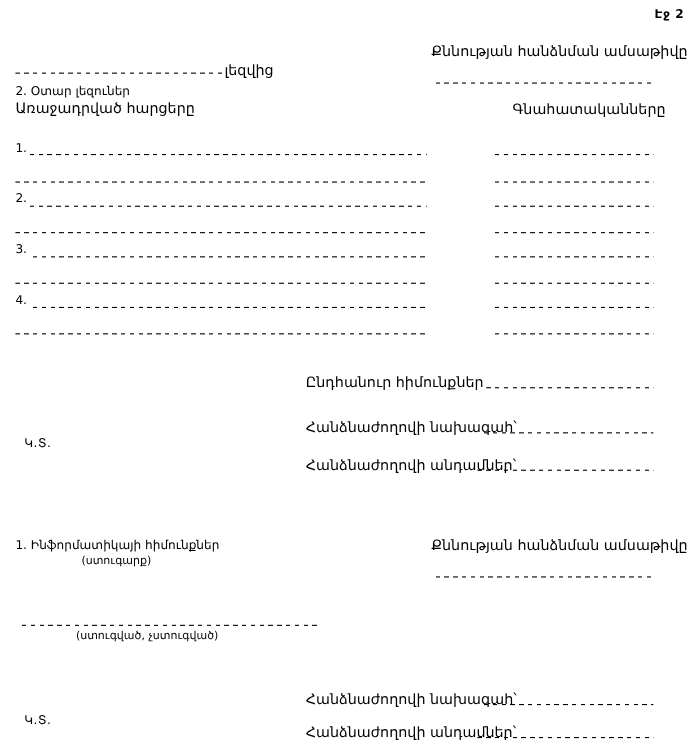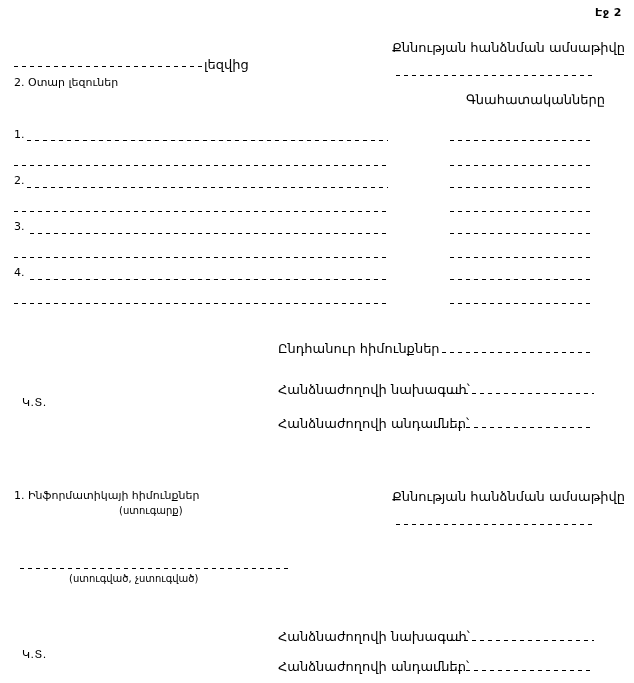--- a/index.html
+++ b/index.html
@@ -67,20 +67,21 @@
   <div class="abs page-number">Էջ 2</div>
 
   <div class="abs sec-title" style="left:14px; top:40px;margin-top:36px;">2. Օտար լեզուներ</div>
 
   <div class="abs dash" style="left:14px; top:66px; width:191px;"></div>
   <div class="abs label" style="left:204px; top:57px;">լեզվից</div>
 
   <div class="abs label" style="left:392px; top:40px;">Քննության հանձնման ամսաթիվը</div>
   <div class="abs dash" style="left:396px; top:75px; width:198px;"></div>
 
+  <div class="abs label" style="left:14px; top:92px;">Առաջադրված հարցերը</div>
   <div class="abs label" style="left:466px; top:92px;font-family:Liberation Serif, serif;">Գնահատականները</div>
 
   <div class="abs row-num" style="left:14px; top:128px;">1.</div>
   <div class="abs dash" style="left:27px; top:140px; width:361px;"></div>
   <div class="abs dash" style="left:450px; top:140px; width:144px;"></div>
   <div class="abs dash" style="left:14px; top:165px; width:374px;"></div>
   <div class="abs dash" style="left:450px; top:165px; width:144px;"></div>
 
   <div class="abs row-num" style="left:14px; top:174px;">2.</div>
   <div class="abs dash" style="left:27px; top:187px; width:361px;"></div>
@@ -105,21 +106,21 @@
 
   <div class="abs vs" style="left:22px; top:396px;">Կ.Տ.</div>
 
   <div class="abs label" style="left:278px; top:382px;">Հանձնաժողովի նախագահ՝</div>
   <div class="abs dash" style="left:440px; top:393px; width:154px;"></div>
 
   <div class="abs label" style="left:278px; top:416px;">Հանձնաժողովի անդամներ՝</div>
   <div class="abs dash" style="left:434px; top:427px; width:160px;"></div>
 
   <div class="abs sec-title" style="left:14px; top:489px;">1. Ինֆորմատիկայի հիմունքներ</div>
-  <div class="abs small-label" style="left:74px; top:505px;margin-left:45px;">(ստուգարք)</div>
+  <div class="abs small-label" style="left:74px; top:505px;">(ստուգարք)</div>
 
   <div class="abs label" style="left:392px; top:489px;">Քննության հանձնման ամսաթիվը</div>
   <div class="abs dash" style="left:396px; top:524px; width:198px;"></div>
 
   <div class="abs dash" style="left:20px; top:568px; width:270px;"></div>
   <div class="abs center-text" style="left:57px; top:573px;margin-left:12px;">(ստուգված, չստուգված)</div>
 
   <div class="abs vs" style="left:22px; top:648px;">Կ.Տ.</div>
 
   <div class="abs label" style="left:278px; top:629px;">Հանձնաժողովի նախագահ՝</div>

